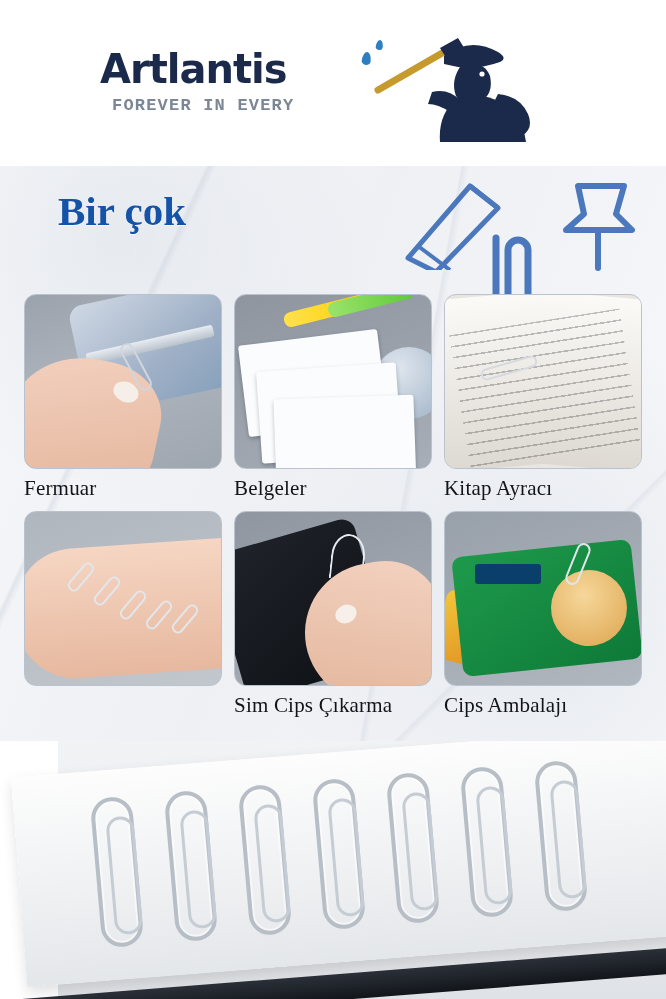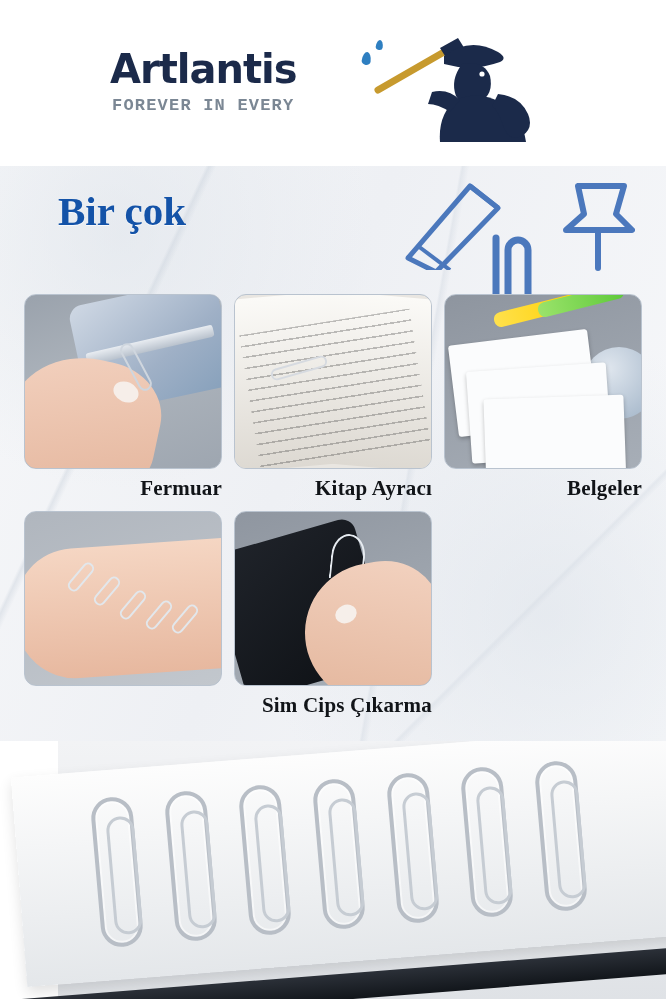--- a/index.html
+++ b/index.html
@@ -21,21 +21,21 @@
     height: 166px;
     background: #ffffff;
   }
   .logo-wrap {
     position: absolute;
     left: 100px; top: 34px;
     width: 460px; height: 115px;
   }
   .brand-name {
     position: absolute;
-    left: 10px; top: 12px;
+    left: 0; top: 12px;
     font-family: "DejaVu Sans", sans-serif;
     font-weight: bold;
     font-size: 40px;
     letter-spacing: -1px;
     color: #1b2a4a;
   }
   .brand-sub1, .brand-sub2 {
     position: absolute;
     left: 12px;
     font-family: "DejaVu Sans", sans-serif;
@@ -110,23 +110,23 @@
     width: 100%;
     height: 175px;
     border-radius: 12px;
     border: 1px solid #b9c3cf;
     overflow: hidden;
     position: relative;
     background: #c9ccd2;
   }
   .caption {
     margin-top: 7px;
-    text-align: right;
+    text-align: left;
     font-family: "Liberation Serif", serif;
-    font-weight: bold;
+    font-weight: normal;
     font-size: 21px;
     color: #111418;
     letter-spacing: .2px;
   }
 
   
   .p1 { background: linear-gradient(160deg,#9aa2ac 0%, #aeb5bd 45%, #9ea6b0 100%); }
   .p1 .pouch {
     position: absolute; right: -6px; top: -4px;
     width: 150px; height: 110px;
@@ -402,62 +402,72 @@
           <div class="pouch"></div>
           <div class="zip"></div>
           <div class="hand"></div>
           <div class="nail"></div>
           <div class="clip"></div>
         </div>
         <div class="caption">Fermuar</div>
       </div>
 
       <div class="cell">
-        <div class="photo p2">
-          <div class="pagel"></div>
-          <div class="pager"></div>
-          <div class="lines"></div>
-          <div class="bclip"></div>
-        </div>
-        <div class="caption">Kitap Ayracı</div>
-      </div>
-
-      <div class="cell">
         <div class="photo p3">
           <div class="jar"></div>
           <div class="sheet s1"></div>
           <div class="sheet s2"></div>
           <div class="sheet s3"></div>
           <div class="hl hl1"></div>
           <div class="hl hl2"></div>
         </div>
         <div class="caption">Belgeler</div>
       </div>
 
       <div class="cell">
+        <div class="photo p2">
+          <div class="pagel"></div>
+          <div class="pager"></div>
+          <div class="lines"></div>
+          <div class="bclip"></div>
+        </div>
+        <div class="caption">Kitap Ayracı</div>
+      </div>
+
+      <div class="cell">
         <div class="photo p4">
           <div class="arm"></div>
           <div class="chain" style="left:50px;  top:48px;"></div>
           <div class="chain" style="left:76px;  top:62px;"></div>
           <div class="chain" style="left:102px; top:76px;"></div>
           <div class="chain" style="left:128px; top:86px;"></div>
           <div class="chain" style="left:154px; top:90px;"></div>
         </div>
       </div>
 
       <div class="cell">
         <div class="photo p5">
           <div class="phone"></div>
           <div class="pin"></div>
           <div class="hand5"></div>
           <div class="nail5"></div>
         </div>
         <div class="caption">Sim Cips Çıkarma</div>
       </div>
 
+      <div class="cell">
+        <div class="photo p6">
+          <div class="bag2"></div>
+          <div class="bag"></div>
+          <div class="labelbox"></div>
+          <div class="chip"></div>
+          <div class="clip6"></div>
+        </div>
+        <div class="caption">Cips Ambalajı</div>
+      </div>
 
     </div>
   </div>
 
   <div class="bottom">
     <div class="bstage">
       <div class="bsheet"></div>
       <div class="bstrip"></div>
       <div class="bclips">
         <div class="bigclip" style="left:38px;  top:56px; transform: rotate(-5deg);"></div>

